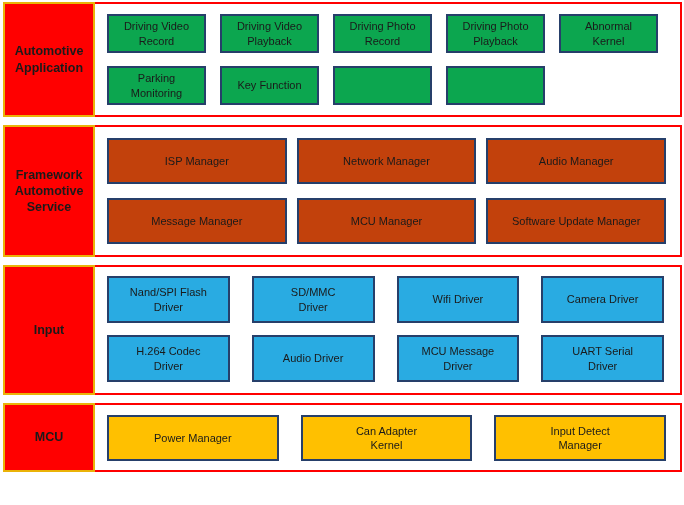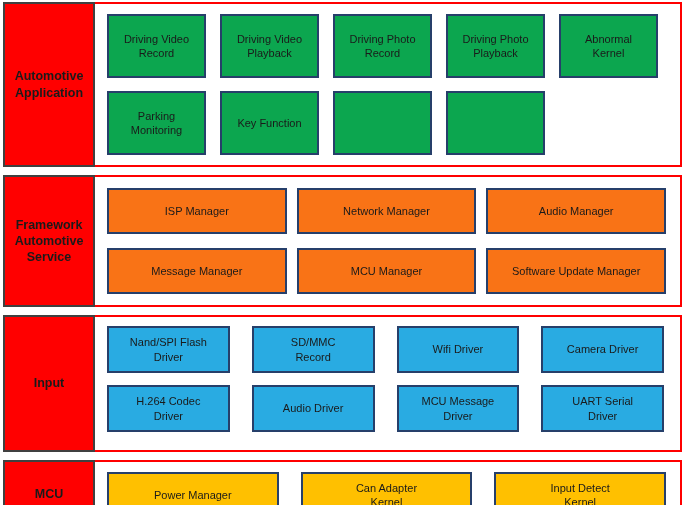--- a/index.html
+++ b/index.html
@@ -12,21 +12,21 @@
   .layer{
     position:relative;
     border:2px solid #ff0000;
     background:#ffffff;
     margin-bottom:8px;
     box-sizing:border-box;
   }
   .layer-label{
     position:absolute;top:-2px;bottom:-2px;left:-2px;width:92px;
     background:#ff0000;
-    border:2px solid #404040;
+    border:2px solid #eab308;
     box-sizing:border-box;
     display:flex;align-items:center;justify-content:center;
     text-align:center;
     font-size:12.5px;font-weight:bold;line-height:1.3;
     white-space:pre-line;
     color:#1a1a1a;
   }
   .grid{
     margin-left:100px;
     display:grid;
@@ -34,28 +34,28 @@
   .box{
     border:2px solid #263f6a;
     box-sizing:border-box;
     display:flex;align-items:center;justify-content:center;
     text-align:center;
     font-size:11px;line-height:1.3;
     white-space:pre-line;
     color:#1a1a1a;
   }
   .green{background:#0ca64f;}
-  .purple{background:#f97316;}
+  .purple{background:#c2410c;}
   .blue{background:#29abe2;}
   .gold{background:#ffc000;}
   .l1 .grid{grid-template-columns:repeat(5,1fr);gap:13px 14px;padding:10px 22px 10px 2px;}
-  .l1 .box{height:64px;}
+  .l1 .box{height:39px;}
   .l2 .grid{grid-template-columns:repeat(3,1fr);gap:14px 10px;padding:11px 14px 11px 2px;}
   .l2 .box{height:46px;}
-  .l3 .grid{grid-template-columns:repeat(4,1fr);gap:12px 22px;padding:9px 16px 18px 2px;}
+  .l3 .grid{grid-template-columns:repeat(4,1fr);gap:12px 22px;padding:9px 16px 11px 2px;}
   .l3 .box{height:47px;}
   .l4 .grid{grid-template-columns:repeat(3,1fr);gap:0 22px;padding:10px 14px 9px 2px;}
   .l4 .box{height:46px;}
 </style>
 </head>
 <body>
 
 <div>
 
   <section class="layer l1">
@@ -93,37 +93,37 @@
       <div class="box purple">Software Update Manager</div>
     </div>
   </section>
 
   <section class="layer l3">
     <div class="layer-label">Input</div>
     <div class="grid">
       <div class="box blue">Nand/SPI Flash
 Driver</div>
       <div class="box blue">SD/MMC
-Record</div>
+Driver</div>
       <div class="box blue">Wifi Driver</div>
       <div class="box blue">Camera Driver</div>
       <div class="box blue">H.264 Codec
 Driver</div>
       <div class="box blue">Audio Driver</div>
       <div class="box blue">MCU Message
 Driver</div>
       <div class="box blue">UART Serial
 Driver</div>
     </div>
   </section>
 
   <section class="layer l4">
     <div class="layer-label">MCU</div>
     <div class="grid">
       <div class="box gold">Power Manager</div>
       <div class="box gold">Can Adapter
 Kernel</div>
       <div class="box gold">Input Detect
-Kernel</div>
+Manager</div>
     </div>
   </section>
 
 </div>
 
 </body></html>

